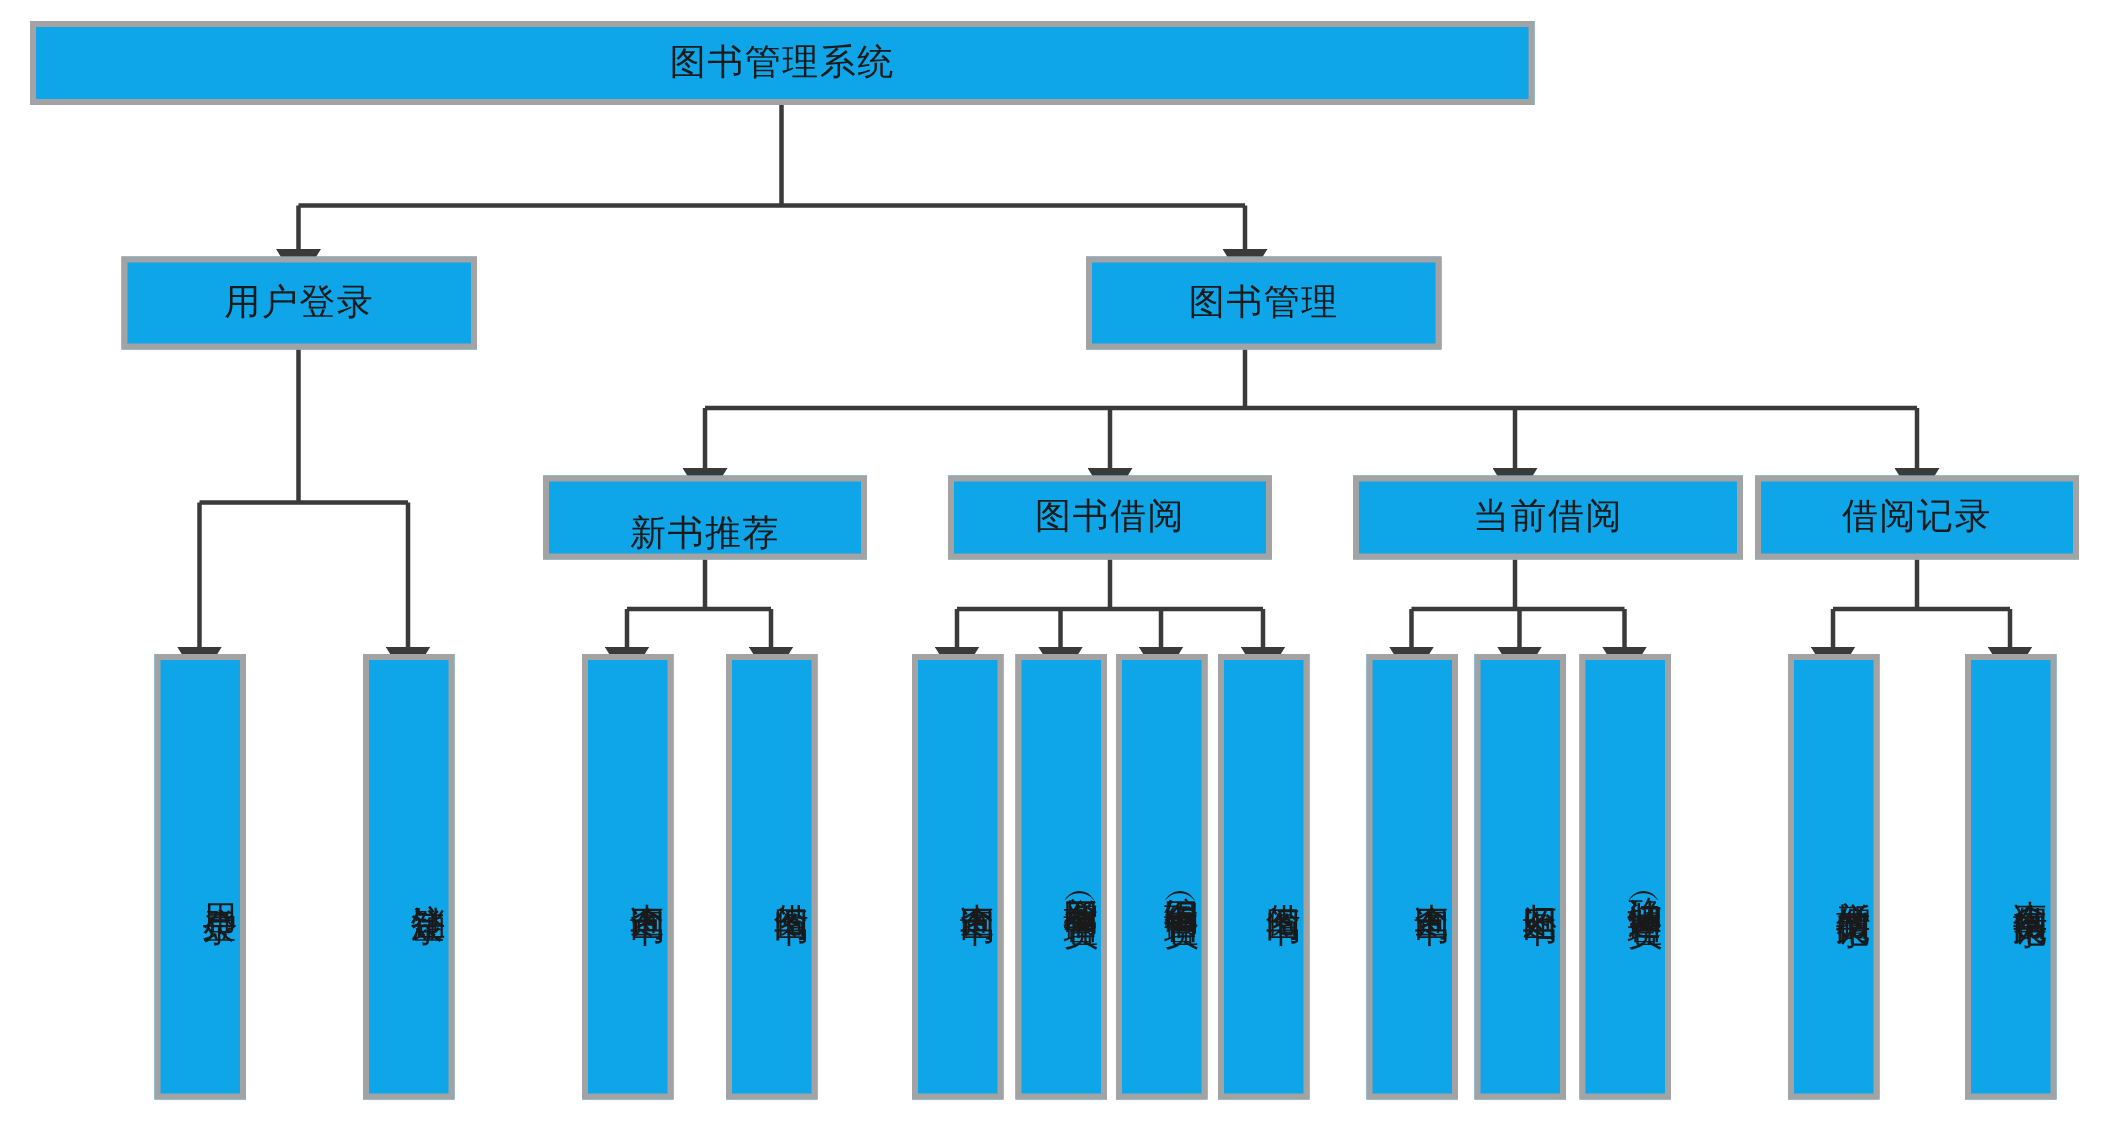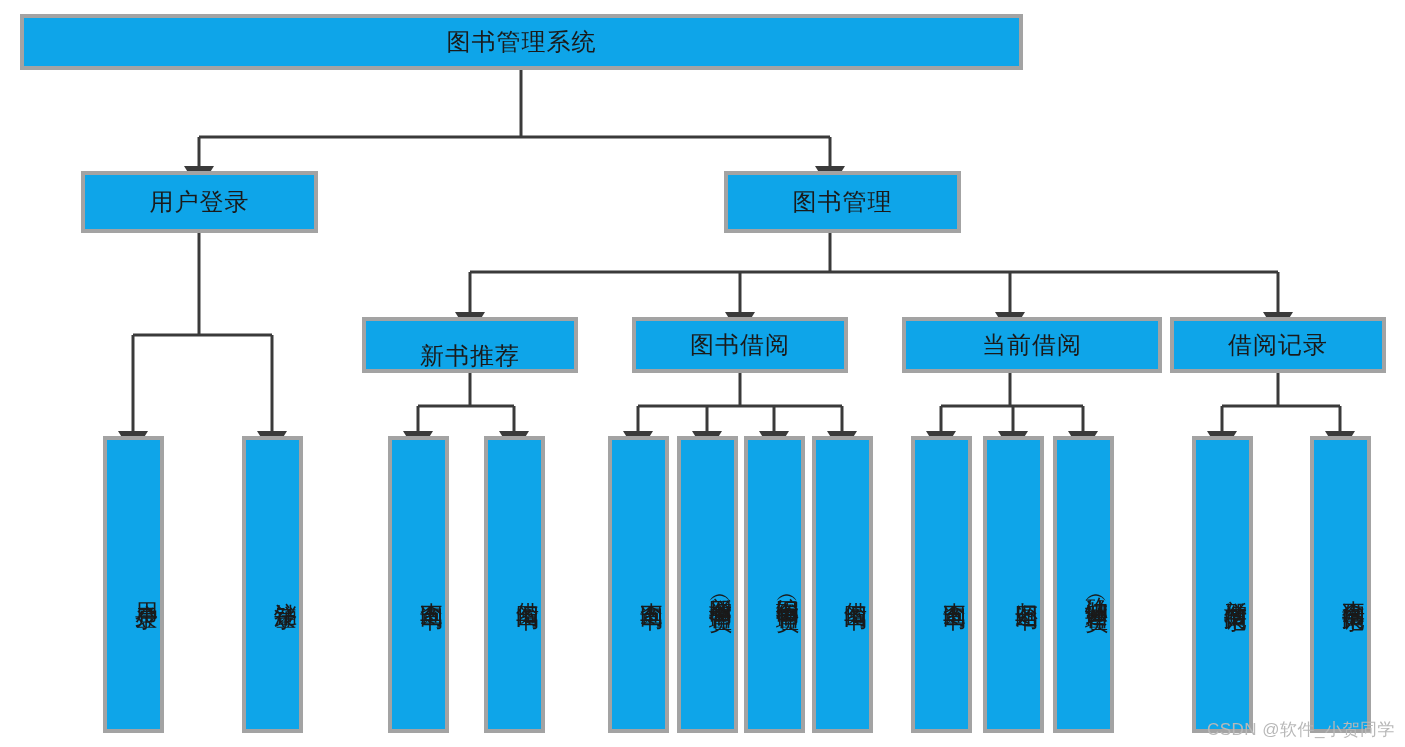--- a/index.html
+++ b/index.html
@@ -171,15 +171,14 @@
         <span class="vtext">确认归还（管理员）</span>
       </div>
       <div class="node vert" style="left: 1192px; top: 436px; width: 61px; height: 297px;">
         <span class="vtext">新增借阅记录</span>
       </div>
       <div class="node vert" style="left: 1310px; top: 436px; width: 61px; height: 297px;">
         <span class="vtext">查询借阅记录</span>
       </div>
     </div>
 
-  <div class="watermark">CSDN @软件_小贺同学</div>
 
 </div>
 
 </body></html>

